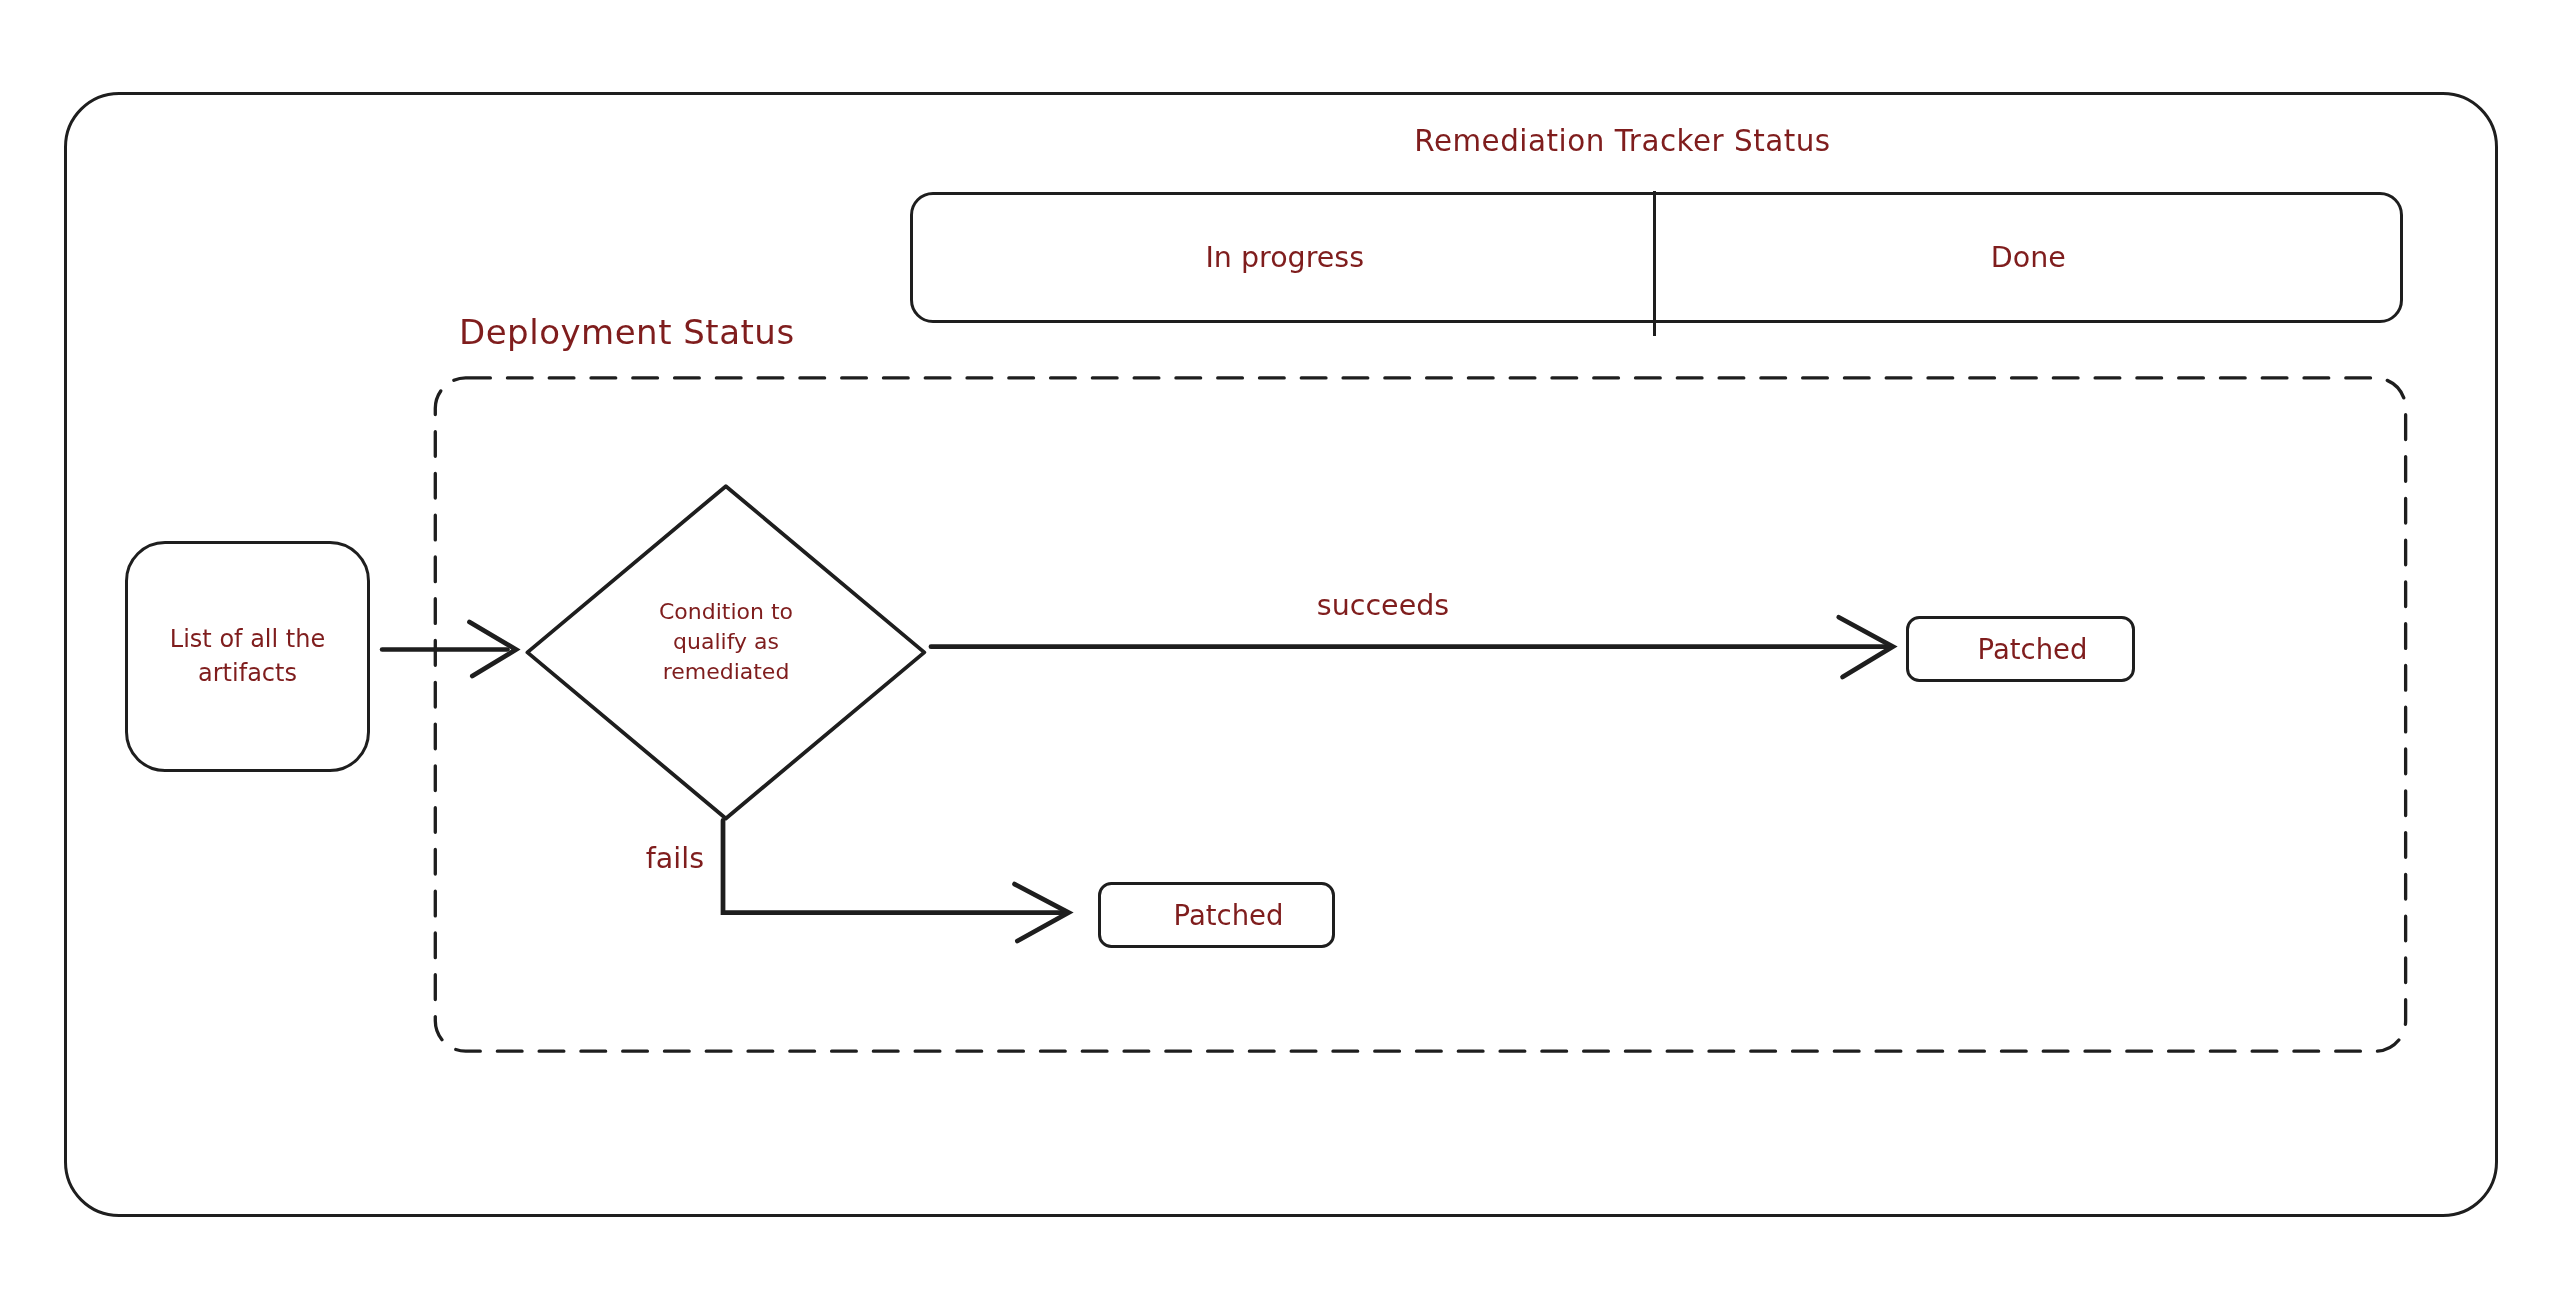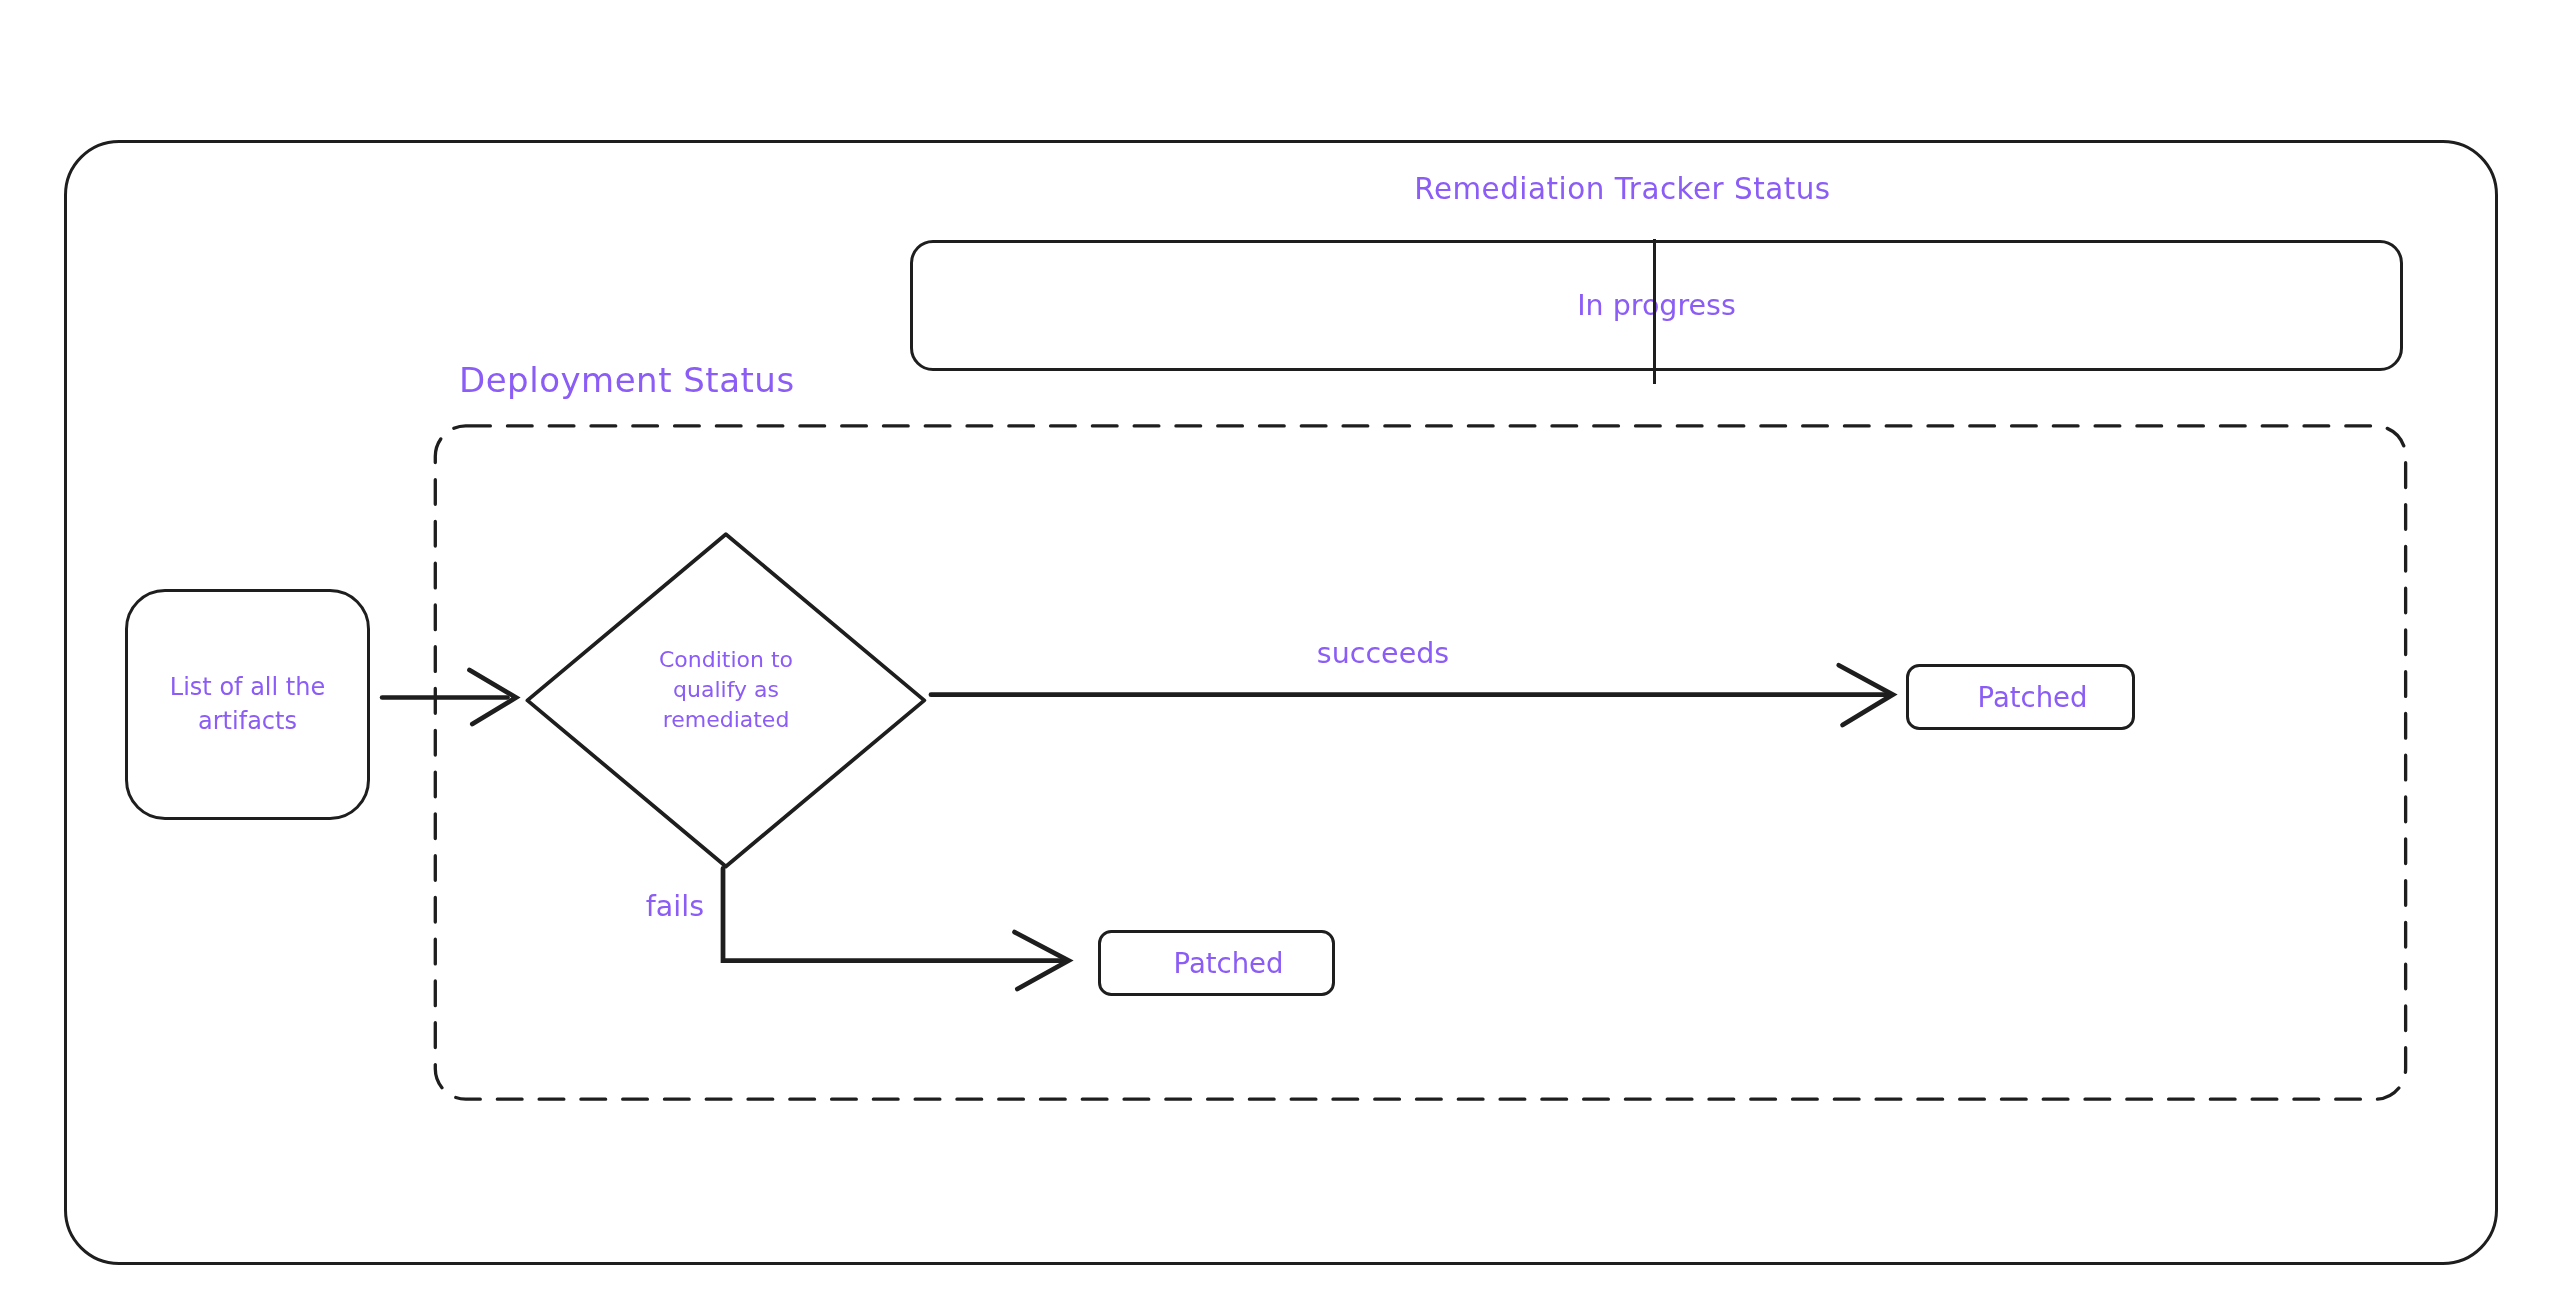--- a/index.html
+++ b/index.html
@@ -9,22 +9,21 @@
     width: 2576px;
     height: 1299px;
     overflow: hidden;
     font-family: "DejaVu Sans", sans-serif;
   }
   .canvas {
     position: relative;
     width: 2576px;
     height: 1008px;
     background: #ffffff;
-    color: #8b5cf6;
-    margin-top: 48px;
+    color: #7f1d1d;
   }
   .abs { position: absolute; }
 
   
   .outer-frame {
     left: 64px; top: 92px;
     width: 2434px; height: 1125px;
     border: 3.3px solid #1e1e1e;
     border-radius: 55px;
     box-sizing: border-box;
@@ -144,20 +143,23 @@
 <div class="canvas">
 
   <div class="abs outer-frame"></div>
 
   <div class="abs diagram-title">Remediation Tracker Status</div>
 
   <div class="abs tracker-box">
     <div class="tracker-cell">
       <span>In progress</span>
     </div>
+    <div class="tracker-cell">
+      <span>Done</span>
+    </div>
   </div>
   <div class="abs tracker-divider"></div>
 
   <div class="abs deploy-label">Deployment Status</div>
 
   <svg class="abs overlay" viewBox="0 0 2712 1368" xmlns="http://www.w3.org/2000/svg">
 
     <rect x="458" y="398" width="2075" height="709" rx="32" fill="none" stroke="#1e1e1e" stroke-width="3.5" stroke-dasharray="26 18" stroke-linecap="round"></rect>
 
     <path d="M 764 512 L 973 687 L 764 862 L 555 687 Z" fill="#ffffff" stroke="#1e1e1e" stroke-width="4" stroke-linejoin="round"></path>

